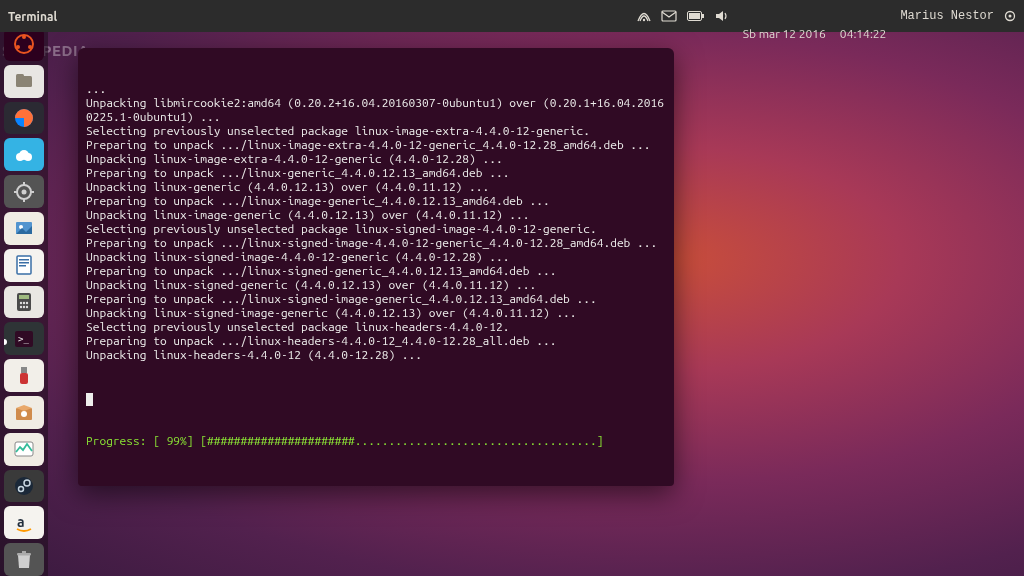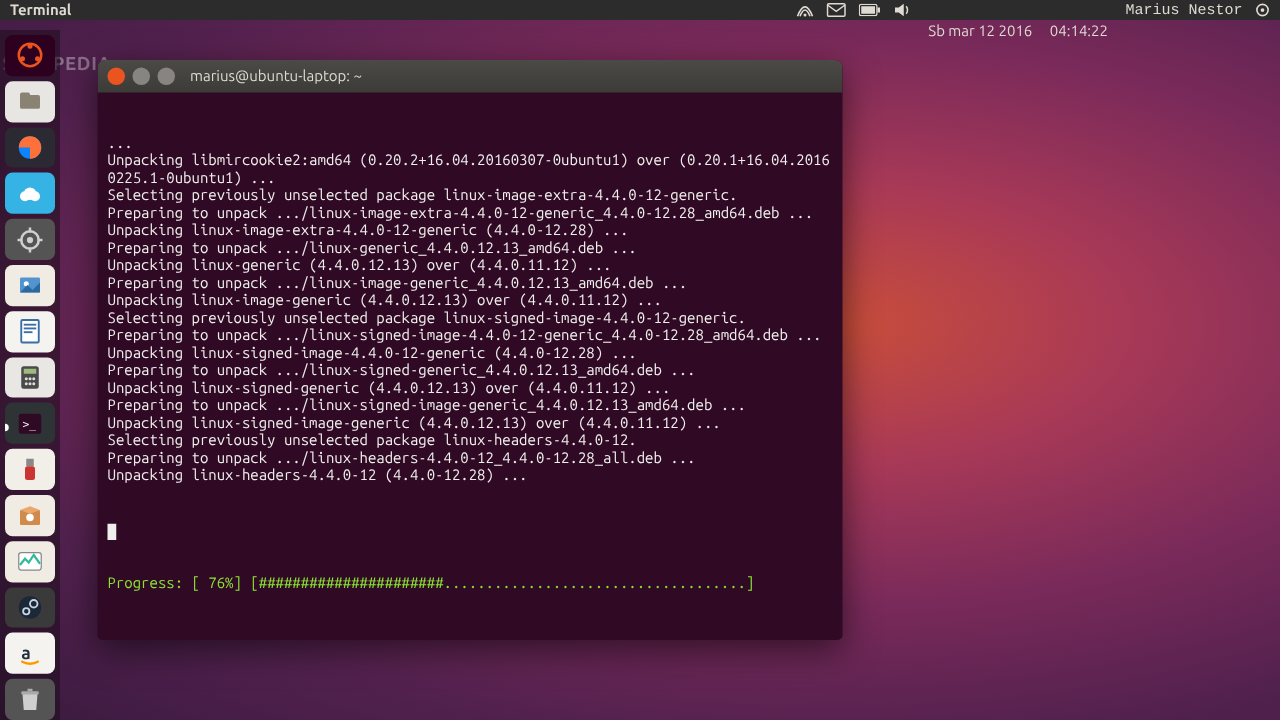--- a/index.html
+++ b/index.html
@@ -14,21 +14,21 @@
   position: absolute;
   top: 42px; left: 2px;
   color: rgba(255,255,255,0.35);
   font-size: 15px;
   font-weight: 600;
   letter-spacing: 0.5px;
 }
 .topbar {
   position: absolute;
   top: 0; left: 0; right: 0;
-  height: 16px;
+  height: 32px;
   background: #2c2c2c;
   display: flex;
   align-items: center;
   color: #dfdbd2;
   font-size: 12px;
   padding: 0 8px;
   z-index: 10;
 }
 .topbar .app-title { font-weight: bold; }
 .topbar .spacer { flex: 1; }
@@ -272,24 +272,18 @@
   <div class="tile trash">
     <svg viewBox="0 0 24 24">
         <path d="M6 7 L18 7 L17 20 L7 20 Z" fill="#cfcfcf"></path>
         <rect x="5" y="5" width="14" height="2.5" rx="1" fill="#aaa"></rect>
         <rect x="10" y="3" width="4" height="2" fill="#aaa"></rect>
       </svg>
   </div>
 </div>
 
 <div class="terminal-window">
-  <div class="terminal-titlebar">
-    <span class="win-btn close"></span>
-    <span class="win-btn min"></span>
-    <span class="win-btn max"></span>
-    <span class="title">marius@ubuntu-laptop: ~</span>
-  </div>
   <div class="terminal-body">
     <div id="term-lines"><div class="line">...</div><div class="line">Unpacking libmircookie2:amd64 (0.20.2+16.04.20160307-0ubuntu1) over (0.20.1+16.04.20160225.1-0ubuntu1) ...</div><div class="line">Selecting previously unselected package linux-image-extra-4.4.0-12-generic.</div><div class="line">Preparing to unpack .../linux-image-extra-4.4.0-12-generic_4.4.0-12.28_amd64.deb ...</div><div class="line">Unpacking linux-image-extra-4.4.0-12-generic (4.4.0-12.28) ...</div><div class="line">Preparing to unpack .../linux-generic_4.4.0.12.13_amd64.deb ...</div><div class="line">Unpacking linux-generic (4.4.0.12.13) over (4.4.0.11.12) ...</div><div class="line">Preparing to unpack .../linux-image-generic_4.4.0.12.13_amd64.deb ...</div><div class="line">Unpacking linux-image-generic (4.4.0.12.13) over (4.4.0.11.12) ...</div><div class="line">Selecting previously unselected package linux-signed-image-4.4.0-12-generic.</div><div class="line">Preparing to unpack .../linux-signed-image-4.4.0-12-generic_4.4.0-12.28_amd64.deb ...</div><div class="line">Unpacking linux-signed-image-4.4.0-12-generic (4.4.0-12.28) ...</div><div class="line">Preparing to unpack .../linux-signed-generic_4.4.0.12.13_amd64.deb ...</div><div class="line">Unpacking linux-signed-generic (4.4.0.12.13) over (4.4.0.11.12) ...</div><div class="line">Preparing to unpack .../linux-signed-image-generic_4.4.0.12.13_amd64.deb ...</div><div class="line">Unpacking linux-signed-image-generic (4.4.0.12.13) over (4.4.0.11.12) ...</div><div class="line">Selecting previously unselected package linux-headers-4.4.0-12.</div><div class="line">Preparing to unpack .../linux-headers-4.4.0-12_4.4.0-12.28_all.deb ...</div><div class="line">Unpacking linux-headers-4.4.0-12 (4.4.0-12.28) ...</div></div>
     <div class="line" style="margin-top:2px"><span class="cursor"></span></div>
-    <div class="line progress-line"><span>Progress: [ 76%]</span> <span>[######################....................................]</span></div>
+    <div class="line progress-line"><span>Progress: [ 99%]</span> <span>[######################....................................]</span></div>
   </div>
 </div>
 
 </body></html>

